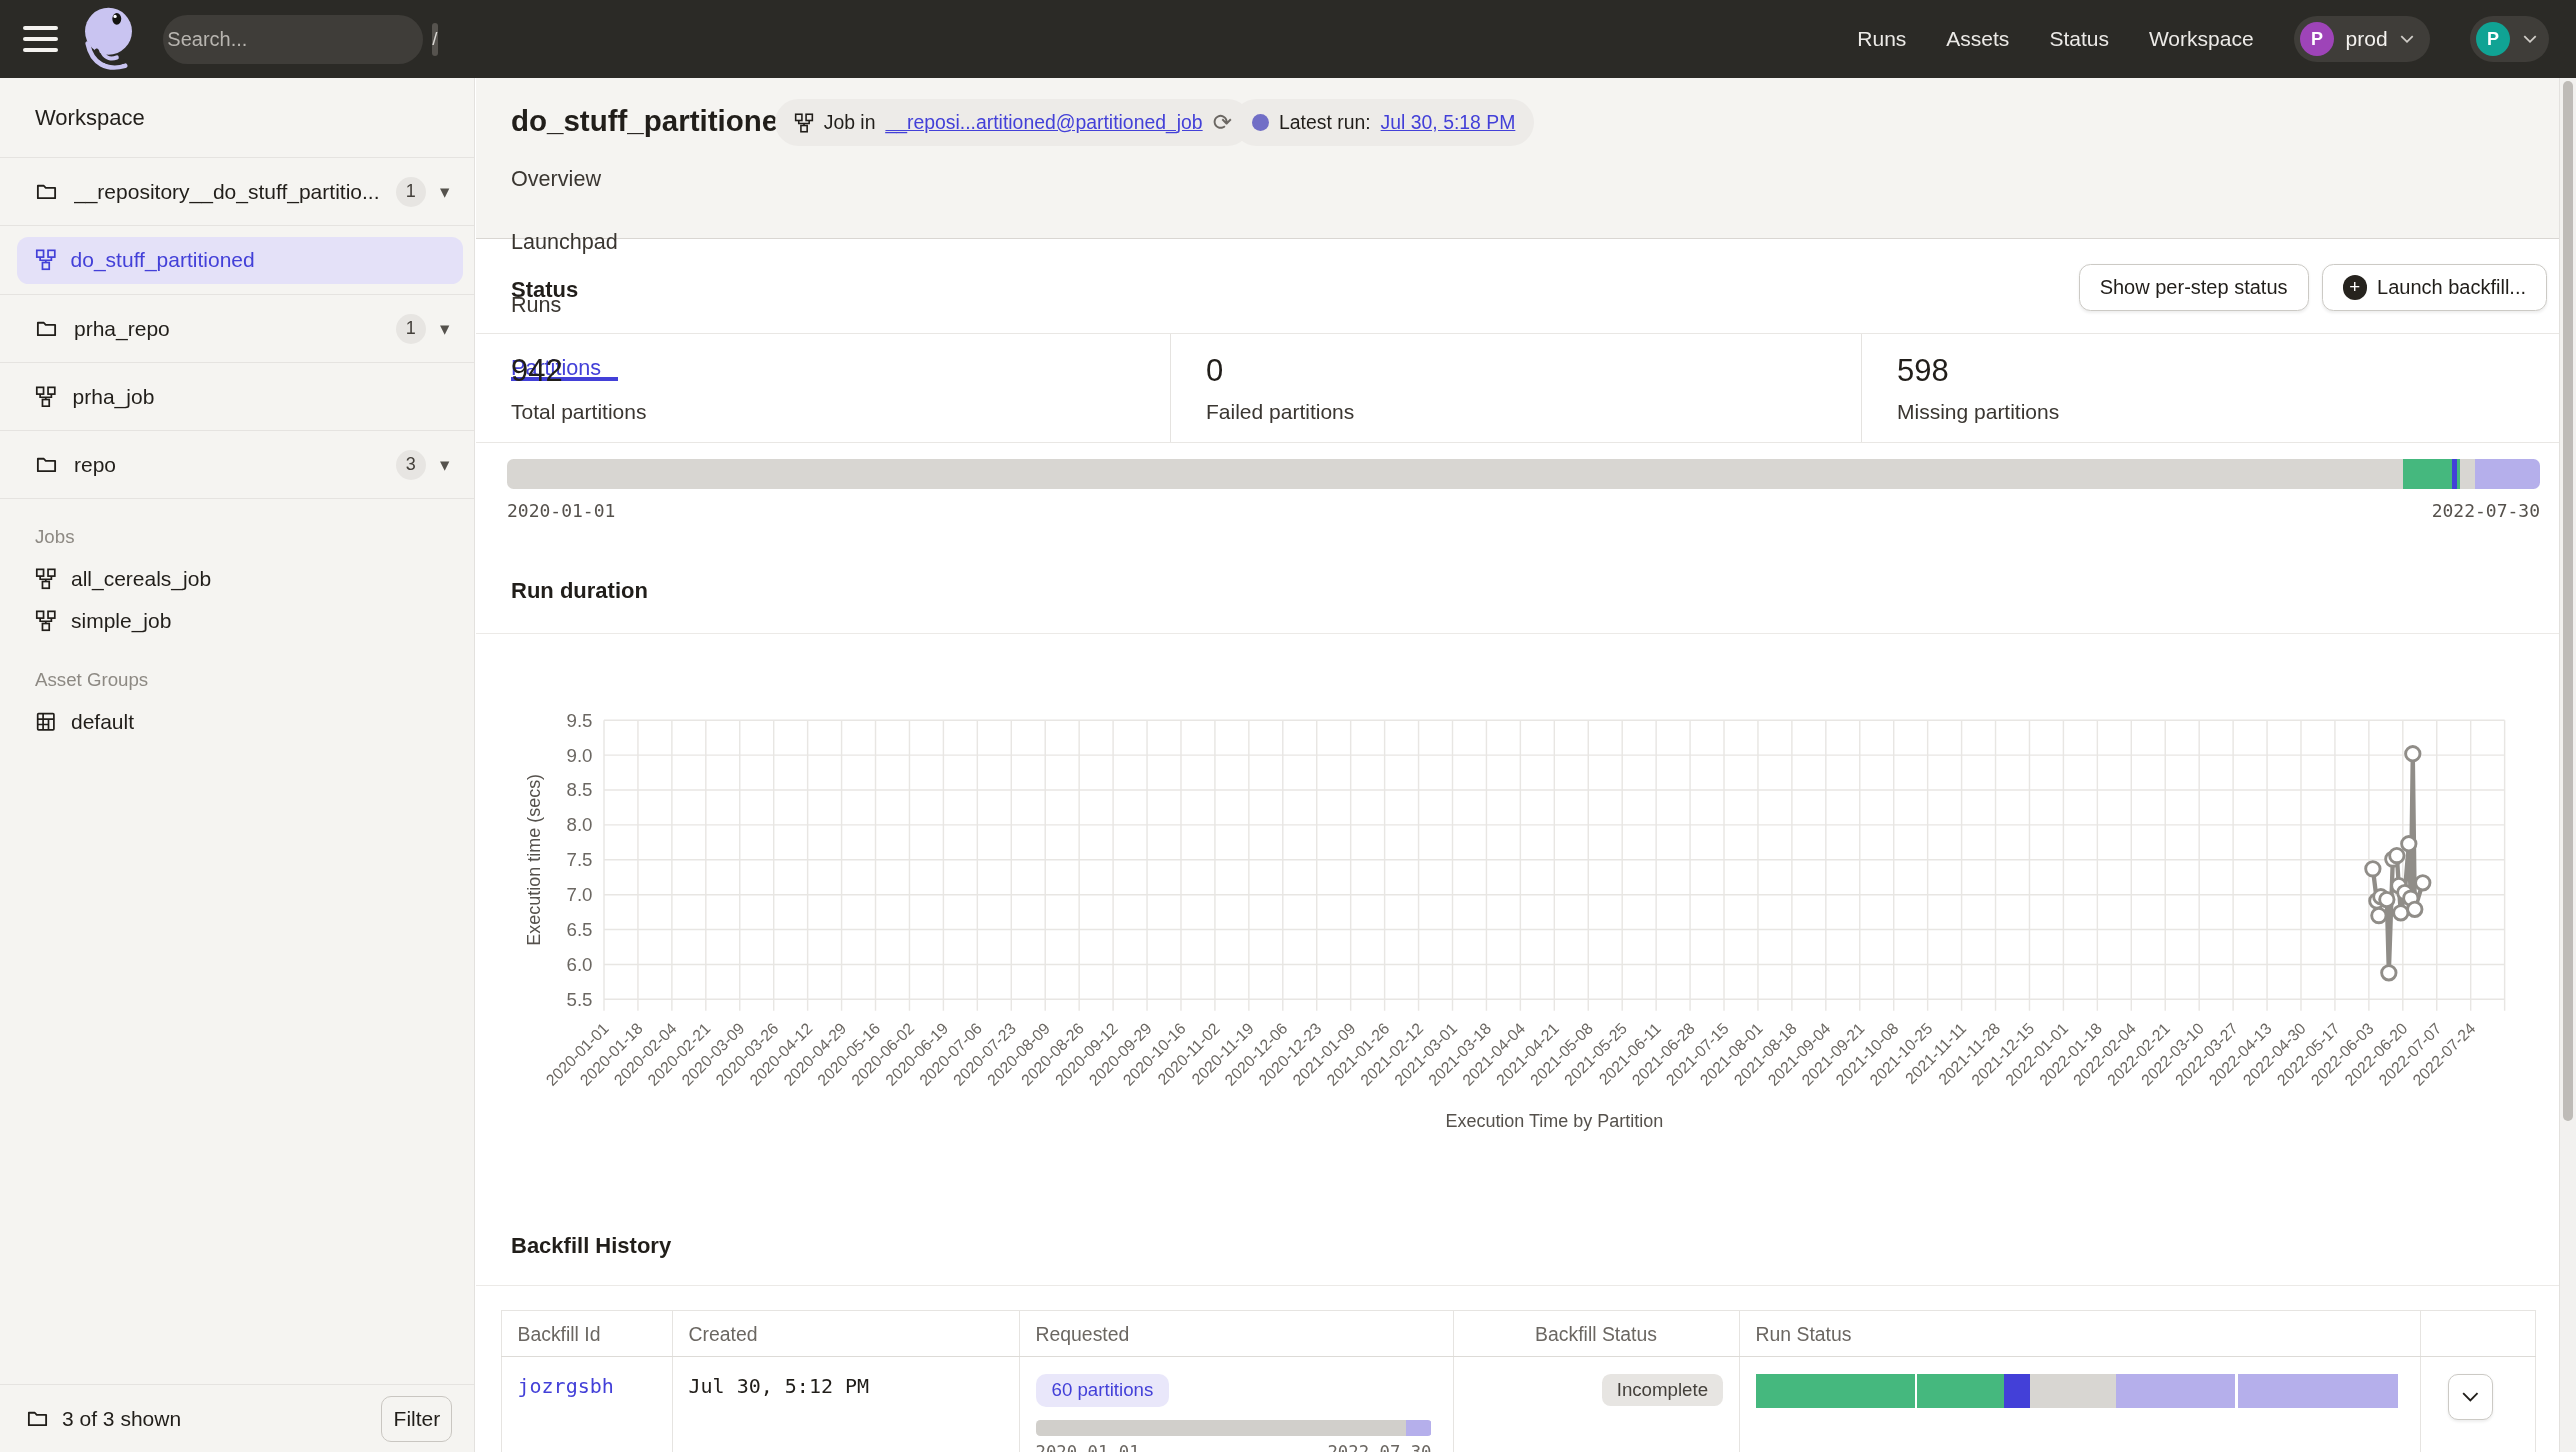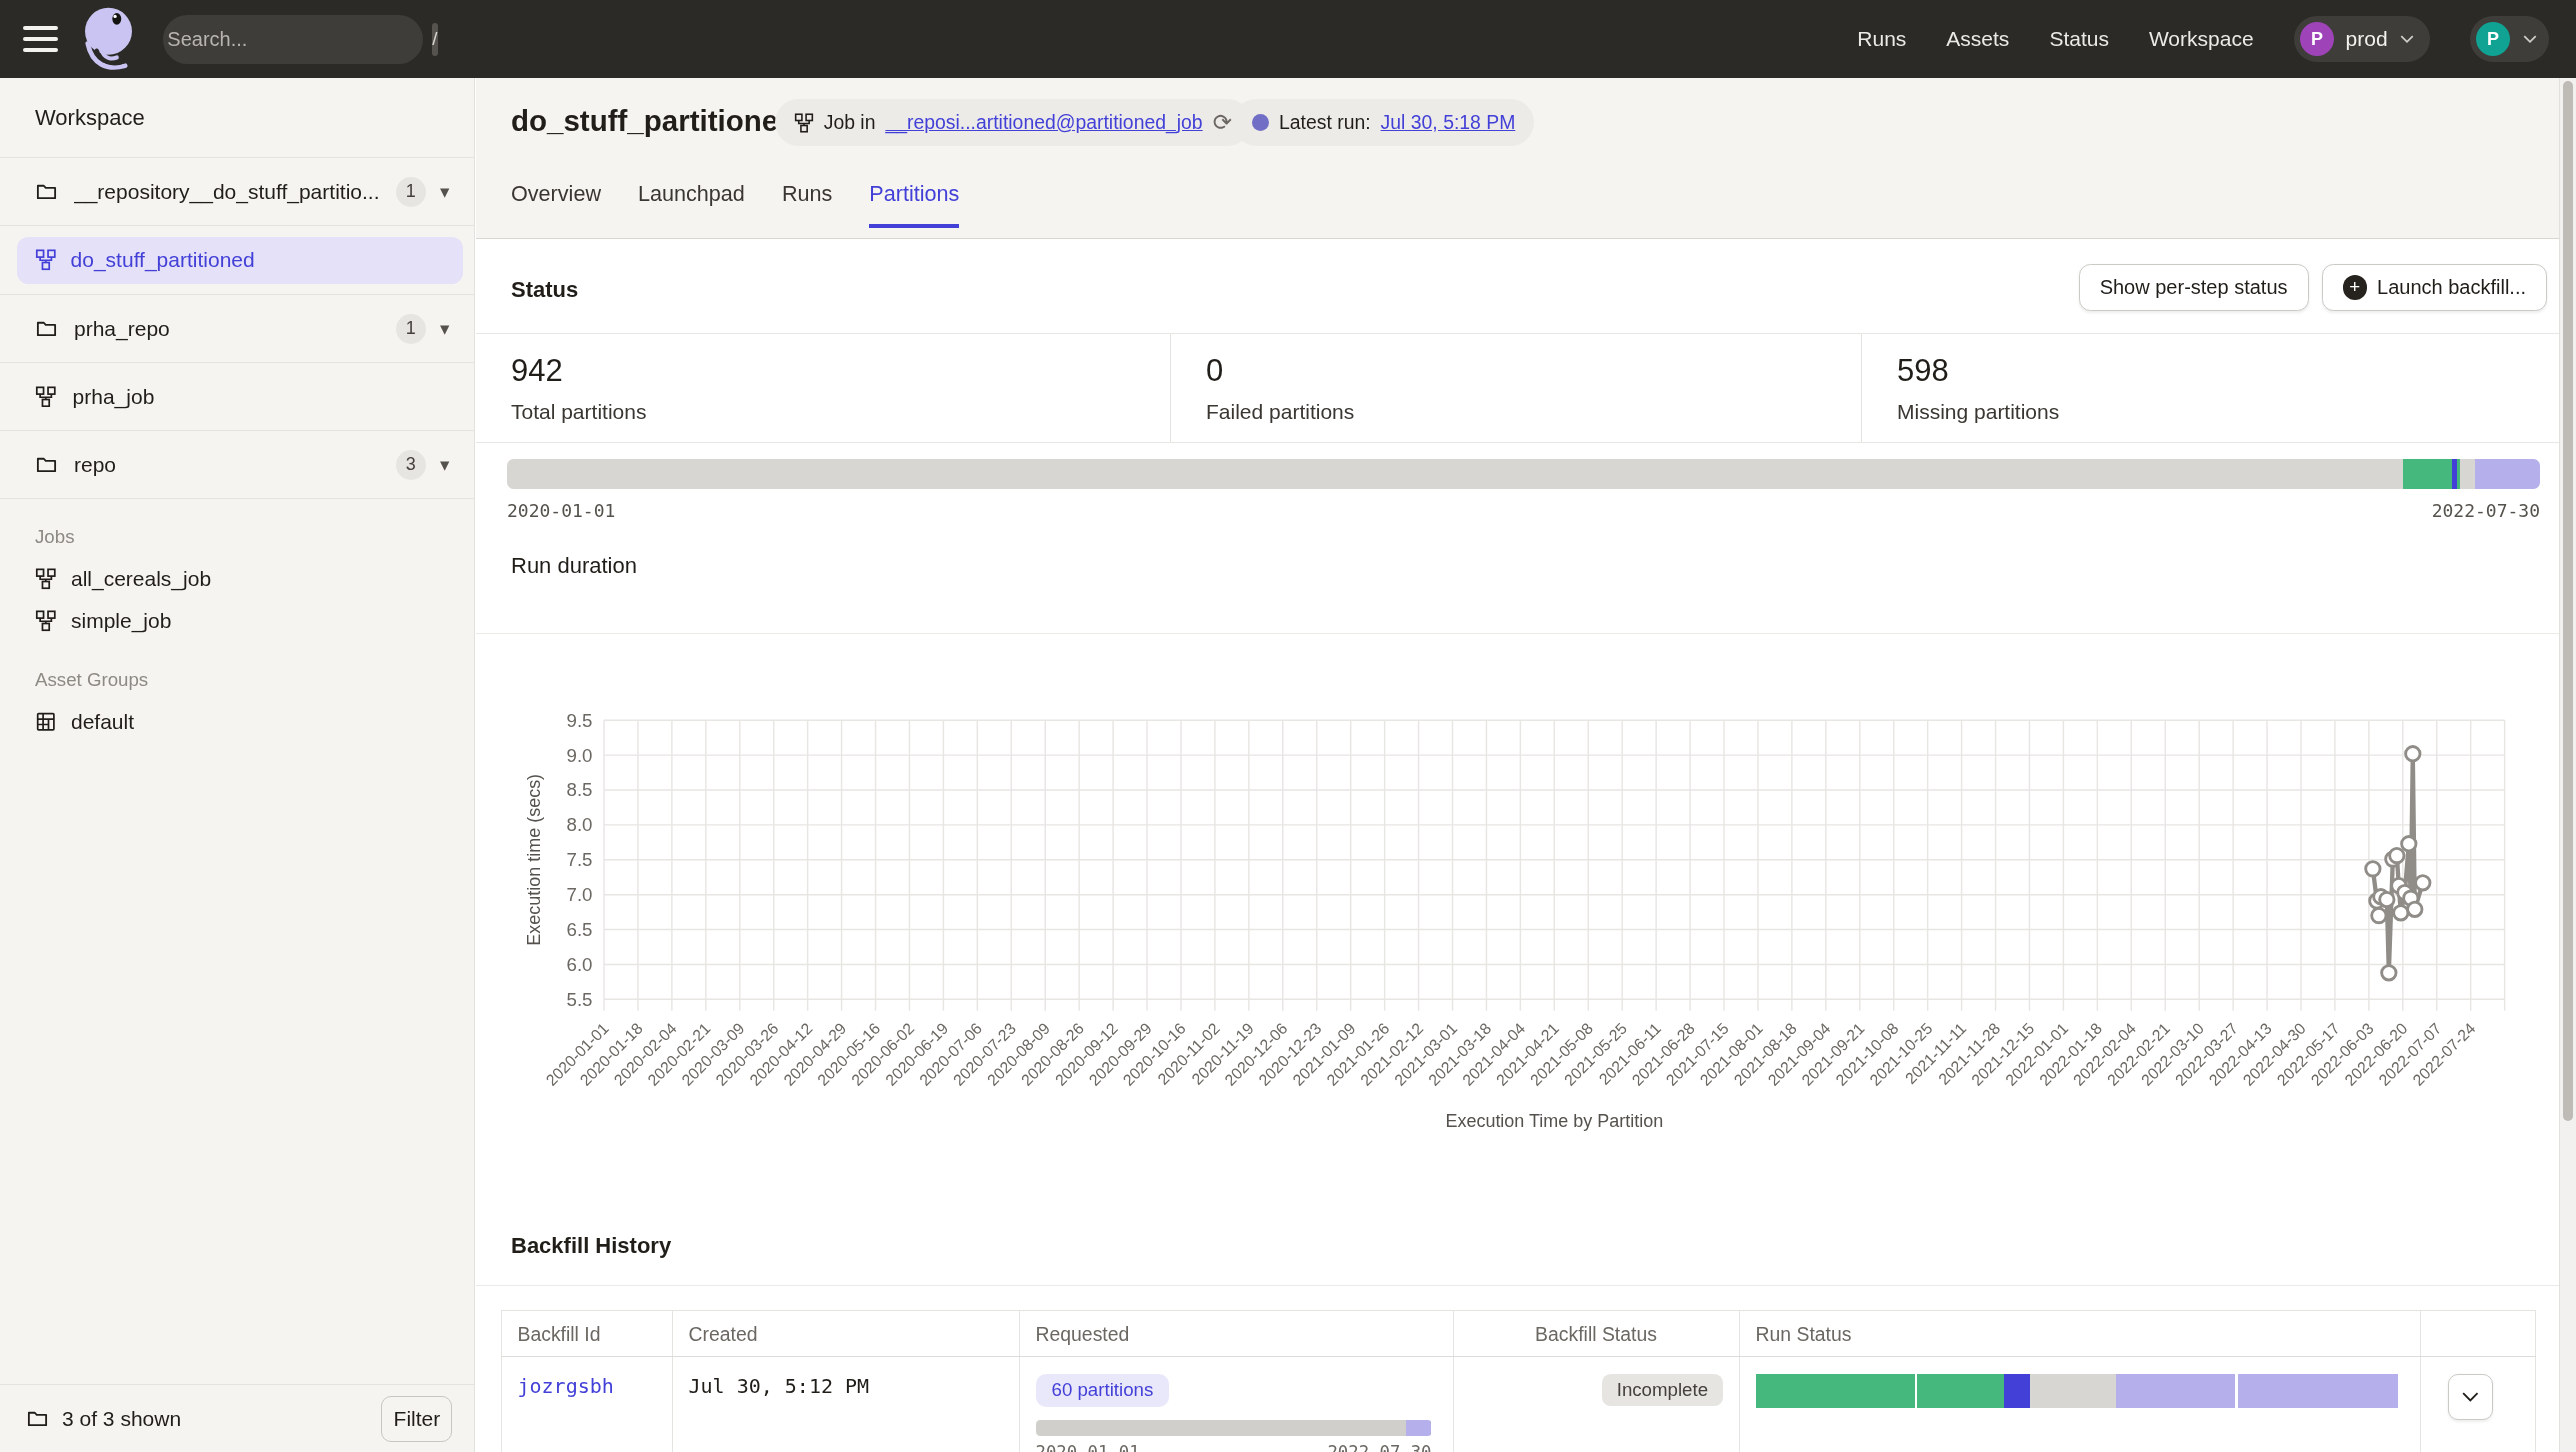--- a/index.html
+++ b/index.html
@@ -59,21 +59,21 @@
   #main-header { position:absolute; left:0; top:0; width:100%; height:161px; background:#F5F4F1;
     border-bottom:0.7px solid #D9D6D2; }
   #page-title { position:absolute; left:35px; top:26px; font-size:29.5px; font-weight:700; }
   .hdr-pill { position:absolute; top:21px; height:47px; background:#EDEBE8; border-radius:24px;
     display:flex; align-items:center; gap:10px; padding:0 18.7px; font-size:19.4px; color:#211E1A; }
   #job-pill { left:299px; }
   #latest-pill { left:757px; }
   .blue-link { color:#4340D8; text-decoration:underline; cursor:pointer; }
   .run-dot { width:17.3px; height:17.3px; border-radius:50%; background:#716EC6; }
   .refresh { color:#6B6762; font-size:23px; cursor:pointer; }
-  #tabs { position:absolute; left:35px; bottom:10px; display:flex; gap:37px; height:68px; }
+  #tabs { position:absolute; left:35px; bottom:4px; display:flex; gap:37px; height:68px;flex-direction:column; }
   .tab { position:relative; display:flex; align-items:center; font-size:21.6px; font-weight:500;
     color:#3A3631; cursor:pointer; }
   .tab.active { color:#4340D8; }
   .tab.active::after { content:""; position:absolute; left:0; right:0; bottom:0; height:4.3px; background:#4340D8; }
 
   #status-title { position:absolute; left:35px; top:199px; font-size:22px; font-weight:700; }
   #status-actions { position:absolute; right:29px; top:186px; display:flex; gap:13px; }
   .btn { height:47px; background:#fff; border:0.7px solid #CCCAC5; border-radius:11.5px; font-size:20px;
     color:#211E1A; padding:0 20px; display:flex; align-items:center; gap:10px; cursor:pointer;
     font-family:inherit; box-shadow:0 1.4px 2.9px rgba(0,0,0,0.07); }
@@ -86,21 +86,21 @@
   .stat-cell + .stat-cell { border-left:0.7px solid #E5E3E0; }
   .stat-value { font-size:31px; color:#211E1A; }
   .stat-label { font-size:21px; color:#3A3631; margin-top:11.5px; }
 
   #partition-bar { position:absolute; left:31px; top:381px; width:2033px; height:29.5px; border-radius:6.5px;
     overflow:hidden; display:flex; }
   #partition-bar-dates { position:absolute; left:31px; top:422px; width:2033px; display:flex;
     justify-content:space-between; font-size:18px; color:#55514C; }
   .barseg { height:100%; }
 
-  #rd-title { position:absolute; left:35px; top:475px; font-size:22px; font-weight:400; }
+  #rd-title { position:absolute; left:35px; top:500px; font-size:22px; font-weight:700; }
   .hr { position:absolute; left:0; width:100%; height:0.7px; background:#ECEAE7; }
 
   #chart-wrap { position:absolute; left:0; top:602px; }
 
   #bh-title { position:absolute; left:35px; top:1155px; font-size:22px; font-weight:700; }
 
   #bh-table { position:absolute; left:24.5px; top:1232px; width:2033px; border-collapse:collapse;
     table-layout:fixed; }
   #bh-table th { border:0.7px solid #E6E4E1; border-bottom:1.4px solid #DDDBD7; font-weight:400;
     font-size:19.4px; color:#6B6762; text-align:left; padding:11.5px 16px 10px; height:45px; }

